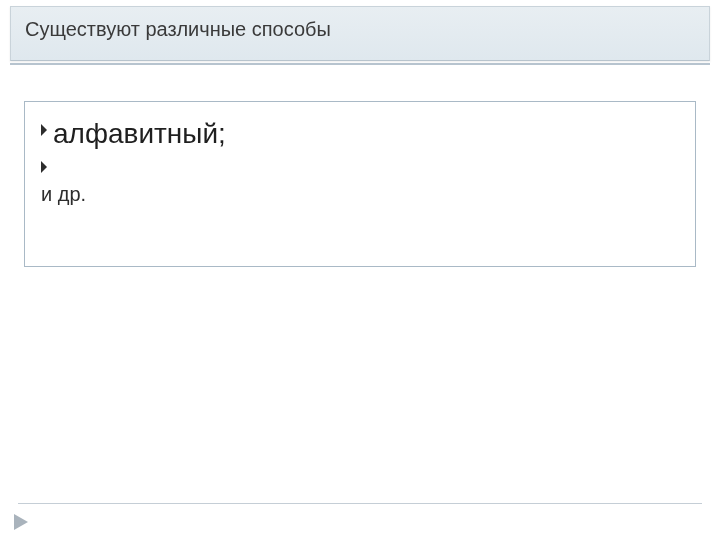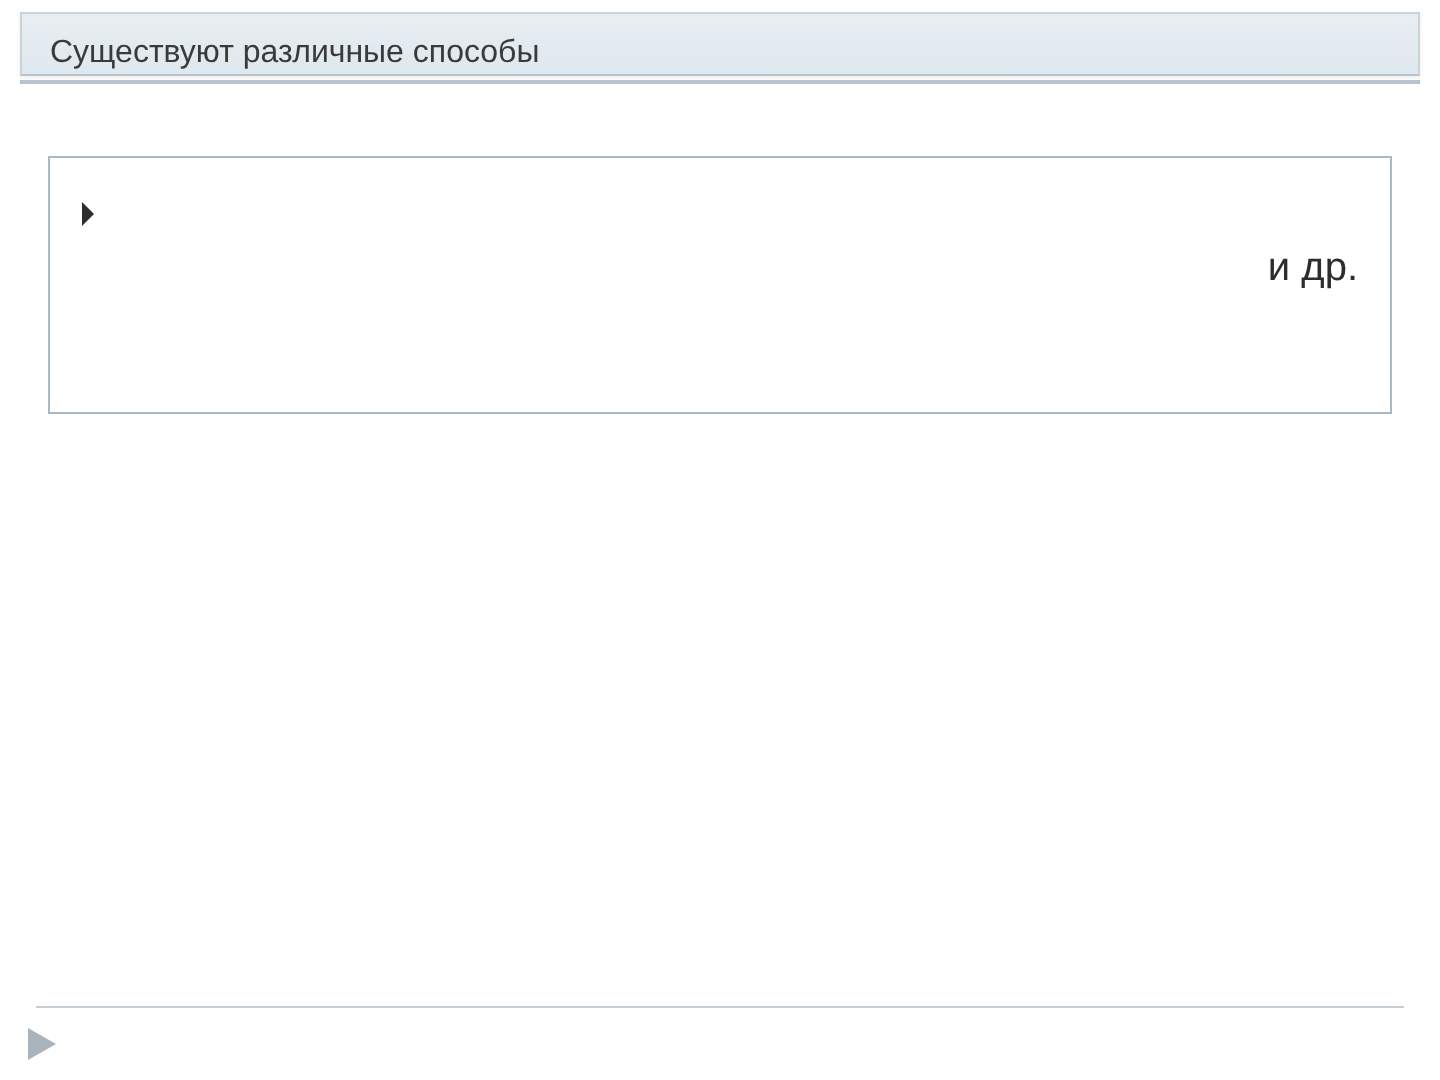--- a/index.html
+++ b/index.html
@@ -9,23 +9,23 @@
       background: #ffffff;
       font-family: Arial, "Helvetica Neue", Helvetica, sans-serif;
       position: relative;
       overflow: hidden;
     }
     .title-bar {
       margin: 6px 10px 0 10px;
       background: linear-gradient(#e8eef2, #dfe8ee);
       border: 1px solid #c9d3da;
       border-bottom: 1px solid #b8c4cd;
-      padding: 10px 14px 0 14px;
+      padding: 10px 14px 18px 14px;
       color: #3a3a3a;
-      font-size: 16px;
+      font-size: 20px;
       line-height: 1.25;
       box-shadow: 0 1px 2px rgba(0,0,0,0.08);
     }
     .title-underline {
       height: 2px;
       margin: 2px 10px 0 10px;
       background: #b7c4cf;
     }
     .content-box {
       margin: 36px 24px 0 24px;
@@ -47,21 +47,20 @@
       display: flex;
       align-items: center;
       margin-right: 2px;
       color: #2d2d2d;
     }
     .bullet-marker svg { display: block; }
     .etc {
       font-size: 20px;
       color: #2d2d2d;
       margin-top: 2px;
-      text-align: right;
     }
     .footer-line {
       position: absolute;
       left: 18px;
       right: 18px;
       bottom: 36px;
       height: 1px;
       background: #c5ced6;
     }
     .footer-arrow {
@@ -81,20 +80,28 @@
 <div class="title-underline"></div>
 
 <div class="content-box">
   <ul class="bullet-list">
     <li class="bullet-item">
       <span class="bullet-marker">
         <svg width="6" height="12" viewBox="0 0 6 12">
             <polygon points="0,0 6,6 0,12" fill="#2d2d2d"></polygon>
           </svg>
       </span>
+      <span>алфавитный;</span>
+    </li>
+    <li class="bullet-item">
+      <span class="bullet-marker">
+        <svg width="6" height="12" viewBox="0 0 6 12">
+            <polygon points="0,0 6,6 0,12" fill="#2d2d2d"></polygon>
+          </svg>
+      </span>
     </li>
   </ul>
   <div class="etc">и др.</div>
 </div>
 
 <div class="footer-line"></div>
 <div class="footer-arrow">
   <svg width="16" height="16" viewBox="0 0 16 16">
       <polygon points="0,0 14,8 0,16" fill="#a9b3bc"></polygon>
     </svg>

